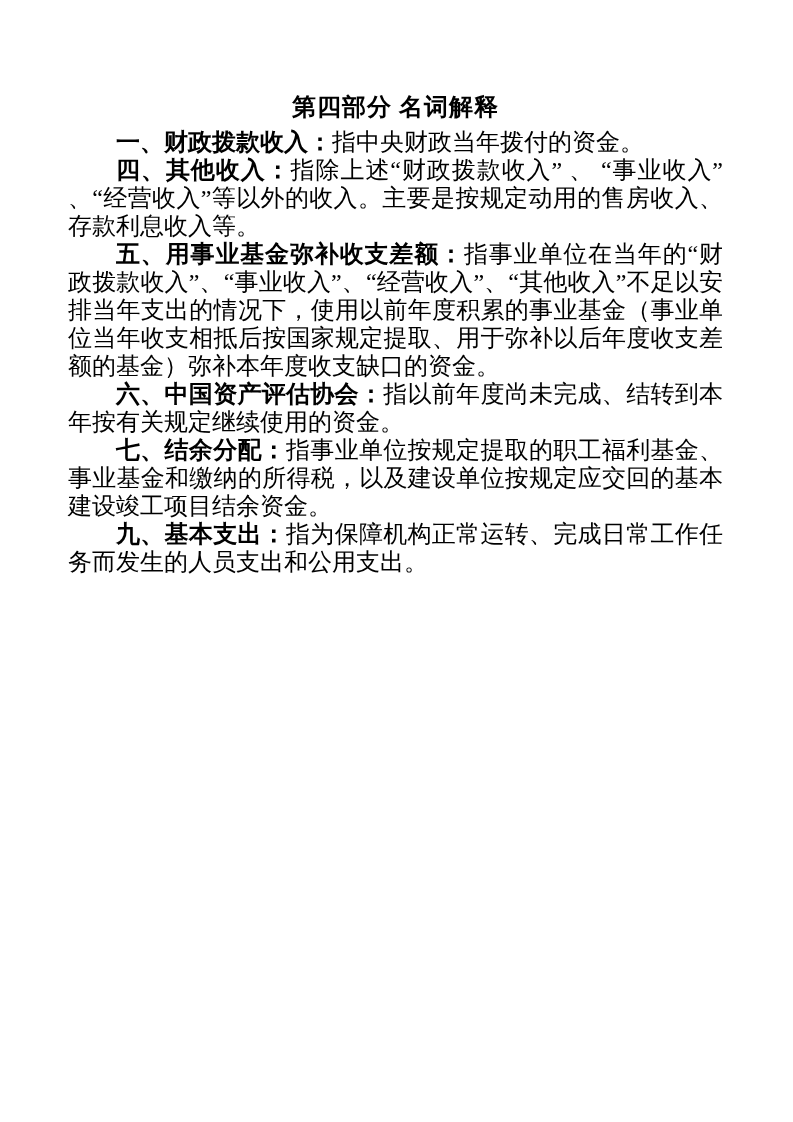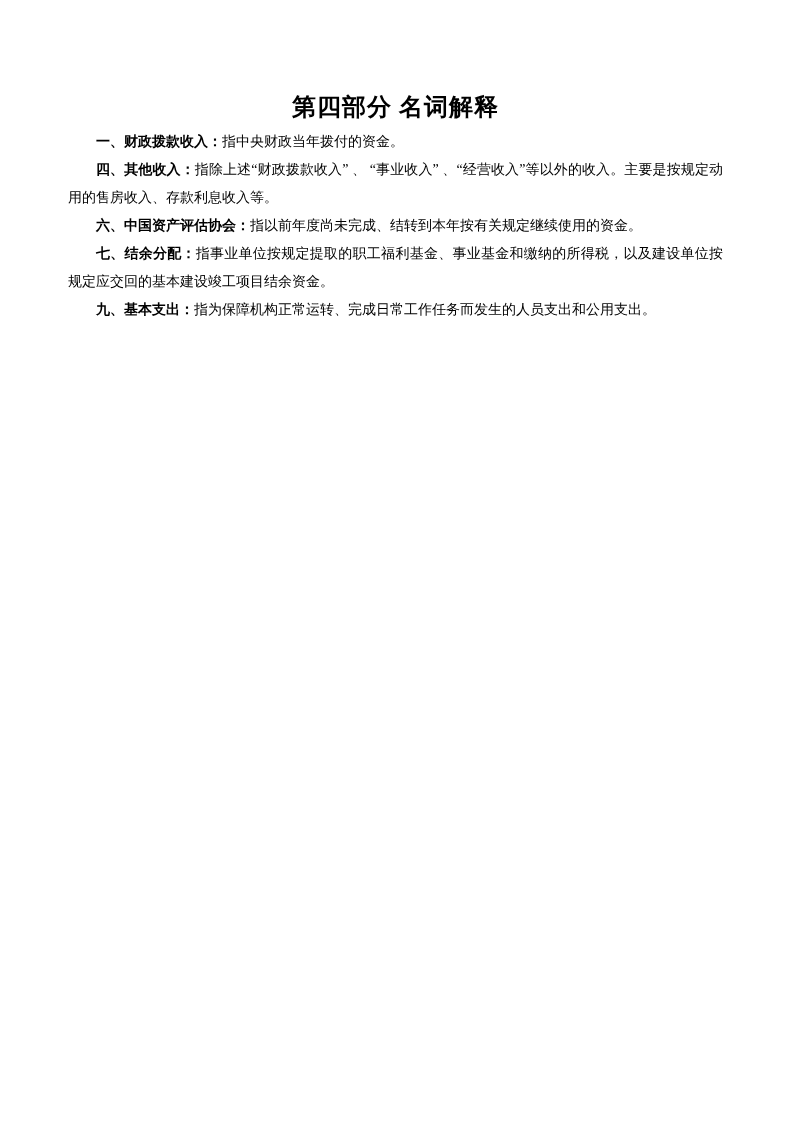--- a/index.html
+++ b/index.html
@@ -24,35 +24,36 @@
   .doc-title {
     margin: 0 0 6px 0;
     font-size: 24px;
     line-height: 30px;
     font-weight: bold;
     text-align: center;
     letter-spacing: 1px;
   }
   .glossary-item {
     margin: 0;
-    font-size: 14px;
+    font-size: 24px;
     line-height: 28px;
     text-align: justify;
     text-indent: 2em;
     word-break: break-all;
   }
   .term {
     font-weight: bold;
   }
 </style>
 </head>
 <body>
 
 <div class="page">
   <h1 class="doc-title">第四部分 名词解释</h1>
   <div id="glossary">
       <p class="glossary-item"><span class="term">一、财政拨款收入：</span><span class="definition">指中央财政当年拨付的资金。</span></p>
       <p class="glossary-item"><span class="term">四、其他收入：</span><span class="definition">指除上述“财政拨款收入” 、 “事业收入” 、“经营收入”等以外的收入。主要是按规定动用的售房收入、存款利息收入等。</span></p>
+      <p class="glossary-item"><span class="term">五、用事业基金弥补收支差额：</span><span class="definition">指事业单位在当年的“财政拨款收入”、“事业收入”、“经营收入”、“其他收入”不足以安排当年支出的情况下，使用以前年度积累的事业基金（事业单位当年收支相抵后按国家规定提取、用于弥补以后年度收支差额的基金）弥补本年度收支缺口的资金。</span></p>
       <p class="glossary-item"><span class="term">六、中国资产评估协会：</span><span class="definition">指以前年度尚未完成、结转到本年按有关规定继续使用的资金。</span></p>
       <p class="glossary-item"><span class="term">七、结余分配：</span><span class="definition">指事业单位按规定提取的职工福利基金、事业基金和缴纳的所得税，以及建设单位按规定应交回的基本建设竣工项目结余资金。</span></p>
       <p class="glossary-item"><span class="term">九、基本支出：</span><span class="definition">指为保障机构正常运转、完成日常工作任务而发生的人员支出和公用支出。</span></p>
     </div>
 </div>
 
 </body></html>

